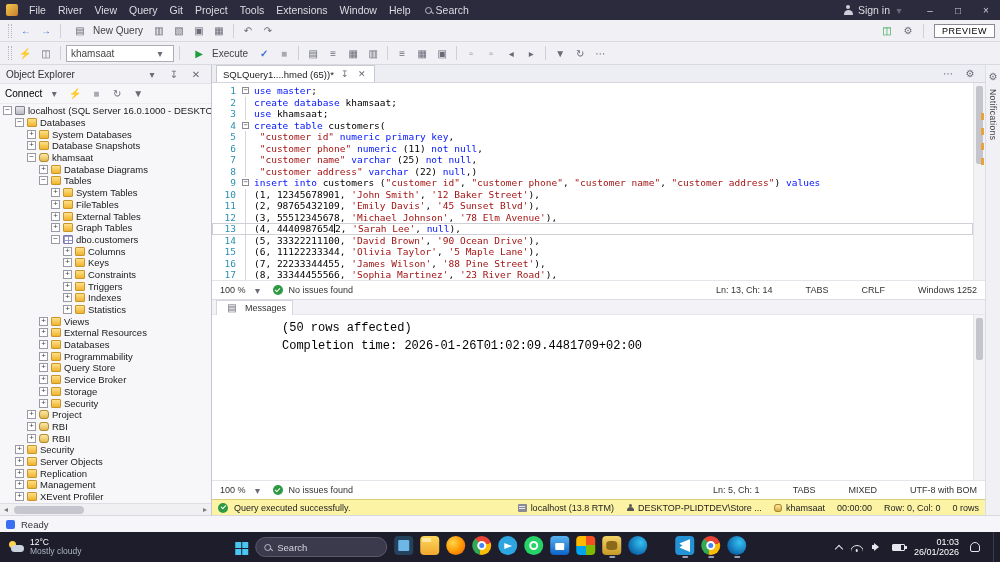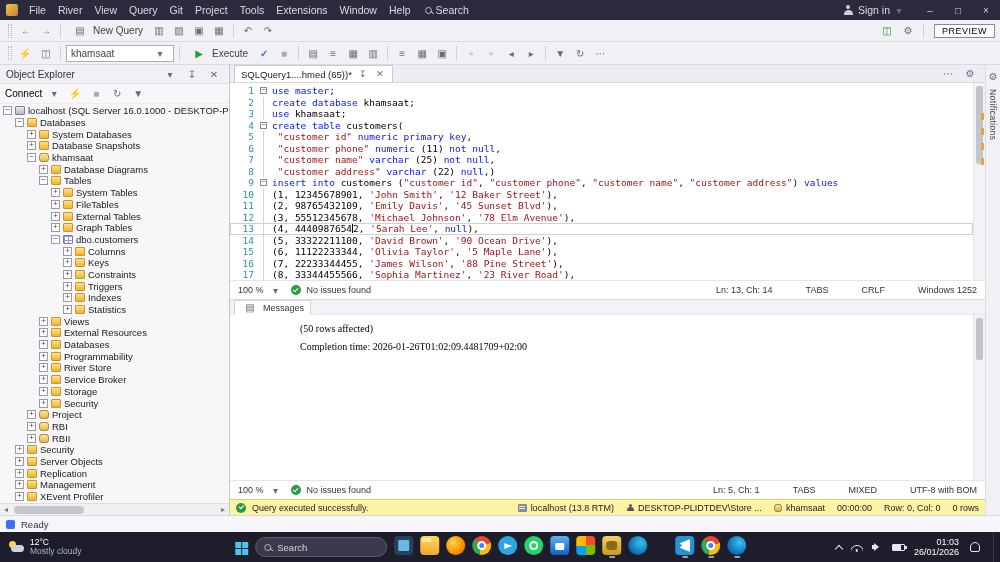--- a/index.html
+++ b/index.html
@@ -38,21 +38,21 @@
 .divider{width:1px;height:14px;background:#cfcfd8;margin:0 3px;flex:none}
 .combo{width:108px;height:17px;background:#fff;border:1px solid #adadb8;font-size:10px;display:flex;align-items:center;padding:0 4px;gap:4px}
 .combo .lbl{flex:1;overflow:hidden;white-space:nowrap}
 .preview-btn{margin-left:4px;border:1px solid #8a8a94;background:#fff;font-size:9px;padding:1px 7px;letter-spacing:.5px}
 .tb-right{margin-left:auto;display:flex;align-items:center;gap:3px}
 
 
 .main{flex:1;display:flex;min-height:0}
 
 
-.oe{width:230px;flex:none;border-right:1px solid #c6c6d0;display:flex;flex-direction:column;background:#f7f7fa}
+.oe{width:212px;flex:none;border-right:1px solid #c6c6d0;display:flex;flex-direction:column;background:#f7f7fa}
 .oe-header{height:19px;display:flex;align-items:center;font-size:10px;color:#333;padding:0 6px;background:#f0f0f5;border-bottom:1px solid #e2e2e8;gap:4px}
 .oe-header .sp{flex:1}
 .oe-connect{height:20px;display:flex;align-items:center;font-size:10px;gap:3px;padding:0 5px;border-bottom:1px solid #ececf1}
 .oe-tree{flex:1;overflow:hidden;font-size:9.5px;color:#1a1a1a;padding-top:1px}
 .tree-row{display:flex;align-items:center;height:11.7px;white-space:nowrap;gap:3px}
 .expander{width:9px;height:9px;border:1px solid #9a9aa4;background:#fff;font-size:8px;line-height:6px;text-align:center;color:#444;flex:none}
 .ticon{width:10px;height:9px;flex:none;border-radius:1px}
 .ticon.folder{background:linear-gradient(180deg,#ffe08a,#f0b42c);border:1px solid #c8962c}
 .ticon.server{background:linear-gradient(180deg,#e8e8ee,#b9b9c4);border:1px solid #80808c}
 .ticon.db{background:linear-gradient(180deg,#ffe9a8,#e3b94e);border:1px solid #b08c2e;border-radius:3px/4px}
@@ -86,21 +86,21 @@
 
 .status-strip{height:19px;border-top:1px solid #e4e4ea;display:flex;align-items:center;font-size:9px;color:#333;padding:0 8px;gap:6px;flex:none;background:#fff}
 .zoom{display:flex;align-items:center;gap:3px}
 .okdot{width:10px;height:10px;border-radius:50%;background:#2e9b44;position:relative;flex:none}
 .okdot::after{content:"";position:absolute;left:2.5px;top:2.5px;width:4px;height:2px;border-left:1.3px solid #fff;border-bottom:1.3px solid #fff;transform:rotate(-45deg)}
 .strip-right{margin-left:auto;display:flex;align-items:center;gap:33px}
 
 .msg-tabbar{height:16px;background:#f3f3f7;display:flex;align-items:center;font-size:9px;color:#333;border-top:1px solid #dcdce3;border-bottom:1px solid #e6e6ec;flex:none;padding:0 4px;gap:4px}
 .msg-tab{display:flex;align-items:center;gap:4px;background:#fff;border:1px solid #d5d5dd;border-bottom:none;height:15px;padding:0 6px}
 .msg-body-wrap{flex:1;display:flex;min-height:0}
-.msg-body{flex:1;font-family:Liberation Serif, serif;font-size:10px;color:#000;padding:9px 0 0 70px;line-height:9px;overflow:hidden}
+.msg-body{flex:1;font-family:Liberation Mono, monospace;font-size:12px;color:#000;padding:9px 0 0 70px;line-height:9px;overflow:hidden}
 
 .result-bar{height:16px;background:#fcf3a4;border-top:1px solid #d9cd77;display:flex;align-items:center;font-size:9px;color:#222;padding:0 6px;gap:6px;flex:none}
 .rb-right{margin-left:auto;display:flex;align-items:center;gap:12px}
 .rb-item{display:flex;align-items:center;gap:4px}
 .mini-server{width:9px;height:8px;background:#8a8a94;border-radius:1px;position:relative}
 .mini-server::after{content:"";position:absolute;left:1.5px;top:2px;width:6px;height:1px;background:#e8e8ee;box-shadow:0 2px 0 #e8e8ee}
 .mini-person{width:8px;height:8px;position:relative}
 .mini-person::before{content:"";position:absolute;left:2.5px;top:0;width:3px;height:3px;border-radius:50%;background:#555}
 .mini-person::after{content:"";position:absolute;left:.5px;top:3.6px;width:7px;height:4px;border-radius:4px 4px 0 0;background:#555}
 .mini-db{width:8px;height:8px;background:linear-gradient(180deg,#ffe9a8,#d8ae44);border:1px solid #a8842a;border-radius:3px/4px}
@@ -374,21 +374,21 @@
             <span>Databases</span>
           </div>
           <div class="tree-row" style="padding-left: 39px;">
             <span class="expander">+</span>
             <span class="ticon folder"></span>
             <span>Programmability</span>
           </div>
           <div class="tree-row" style="padding-left: 39px;">
             <span class="expander">+</span>
             <span class="ticon folder"></span>
-            <span>River Store</span>
+            <span>Query Store</span>
           </div>
           <div class="tree-row" style="padding-left: 39px;">
             <span class="expander">+</span>
             <span class="ticon folder"></span>
             <span>Service Broker</span>
           </div>
           <div class="tree-row" style="padding-left: 39px;">
             <span class="expander">+</span>
             <span class="ticon folder"></span>
             <span>Storage</span>

